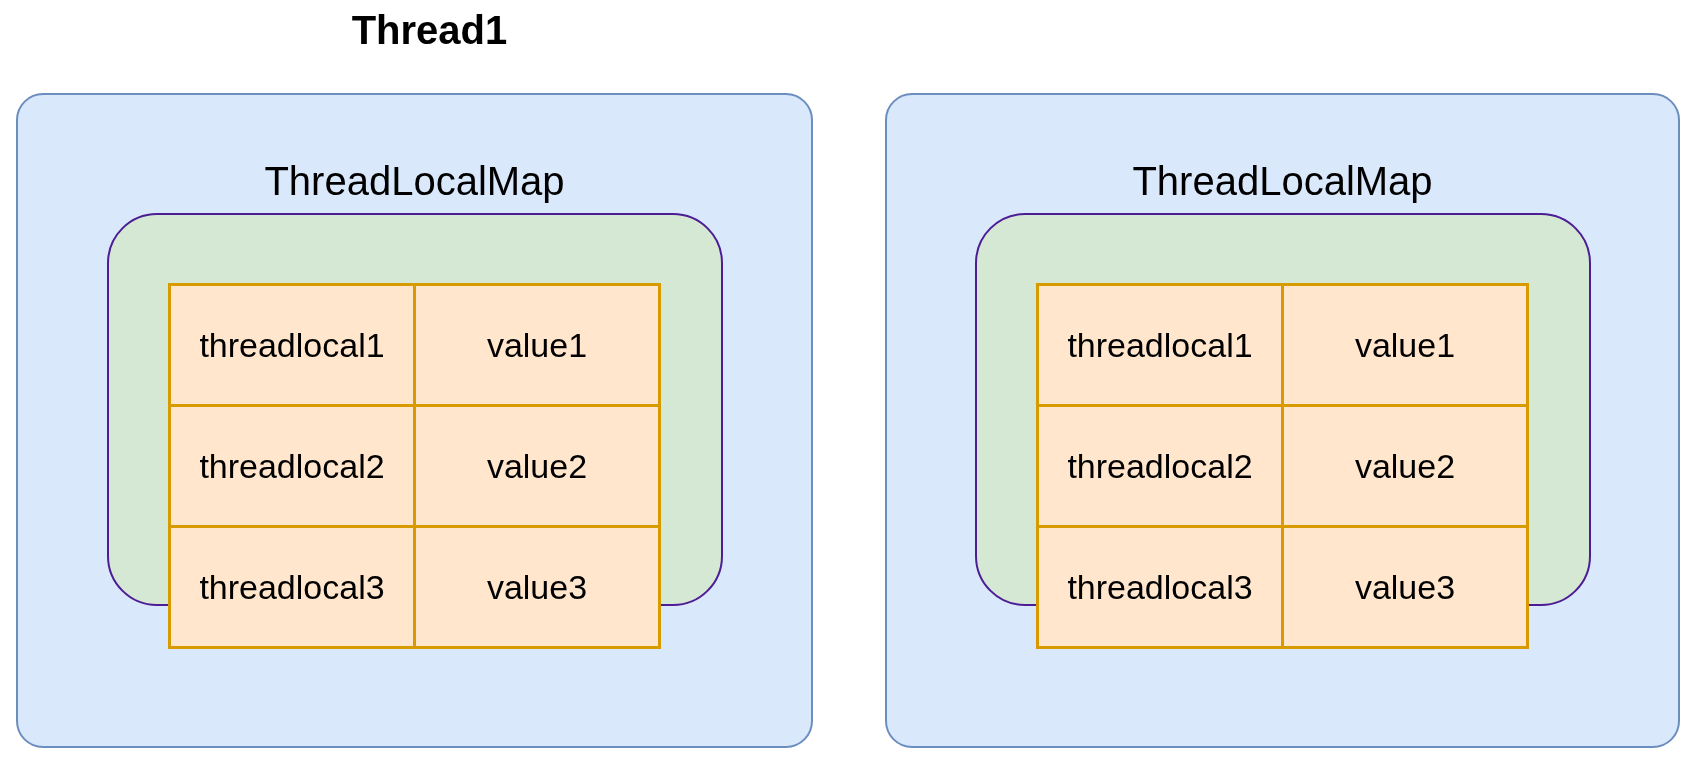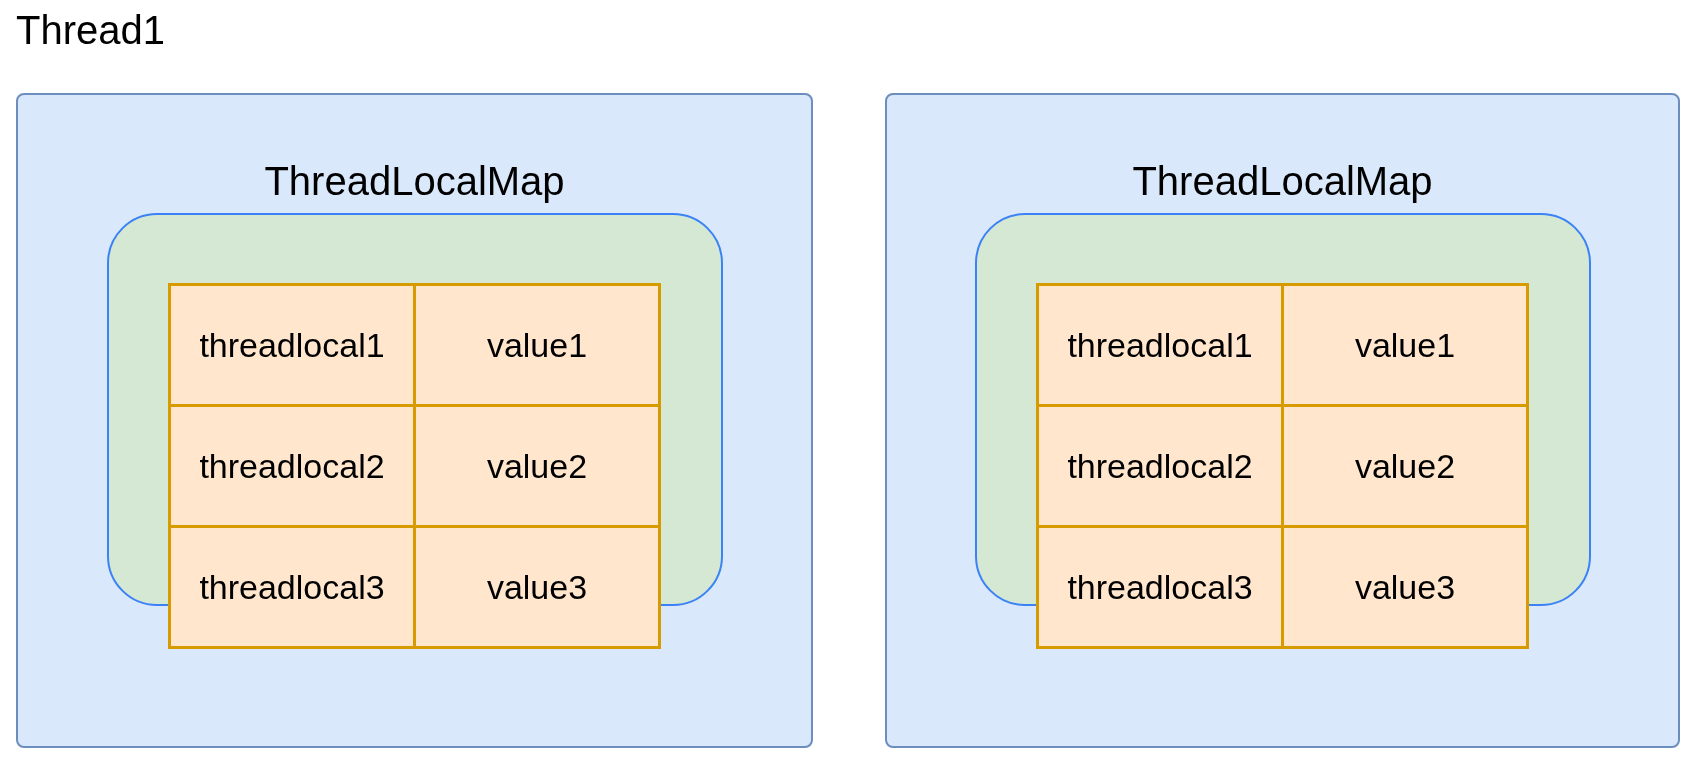--- a/index.html
+++ b/index.html
@@ -20,50 +20,52 @@
     position: absolute;
     top: 0;
     height: 761px;
   }
   .thread-group.left  { left: 16px;  width: 797px; }
   .thread-group.right { left: 885px; width: 795px; }
 
   .thread-title {
     position: absolute;
     top: 6px;
-    left: 0;
+    left: 15px;
     width: 100%;
+    text-align: center;
     font-size: 40px;
     line-height: 48px;
     white-space: nowrap;
+    font-weight: bold;
   }
   .thread-box {
     position: absolute;
     top: 93px;
     left: 0;
     right: 0;
     height: 655px;
     background: #dae8fc;
     border: 2px solid #6c8ebf;
-    border-radius: 8px;
+    border-radius: 27px;
     box-sizing: border-box;
   }
   .map-title {
     margin-top: 62px;
     text-align: center;
     font-size: 40px;
     line-height: 48px;
     white-space: nowrap;
   }
   .map-box {
     margin: 8px auto 0 auto;
     width: 616px;
     height: 393px;
     background: #d5e8d4;
-    border: 2px solid #3b82f6;
+    border: 2px solid #4c1d95;
     border-radius: 50px;
     box-sizing: border-box;
   }
   .entry-table {
     margin: 68px auto 0 auto;
     width: 493px;
     border-collapse: collapse;
     table-layout: fixed;
   }
   .entry-table td {

